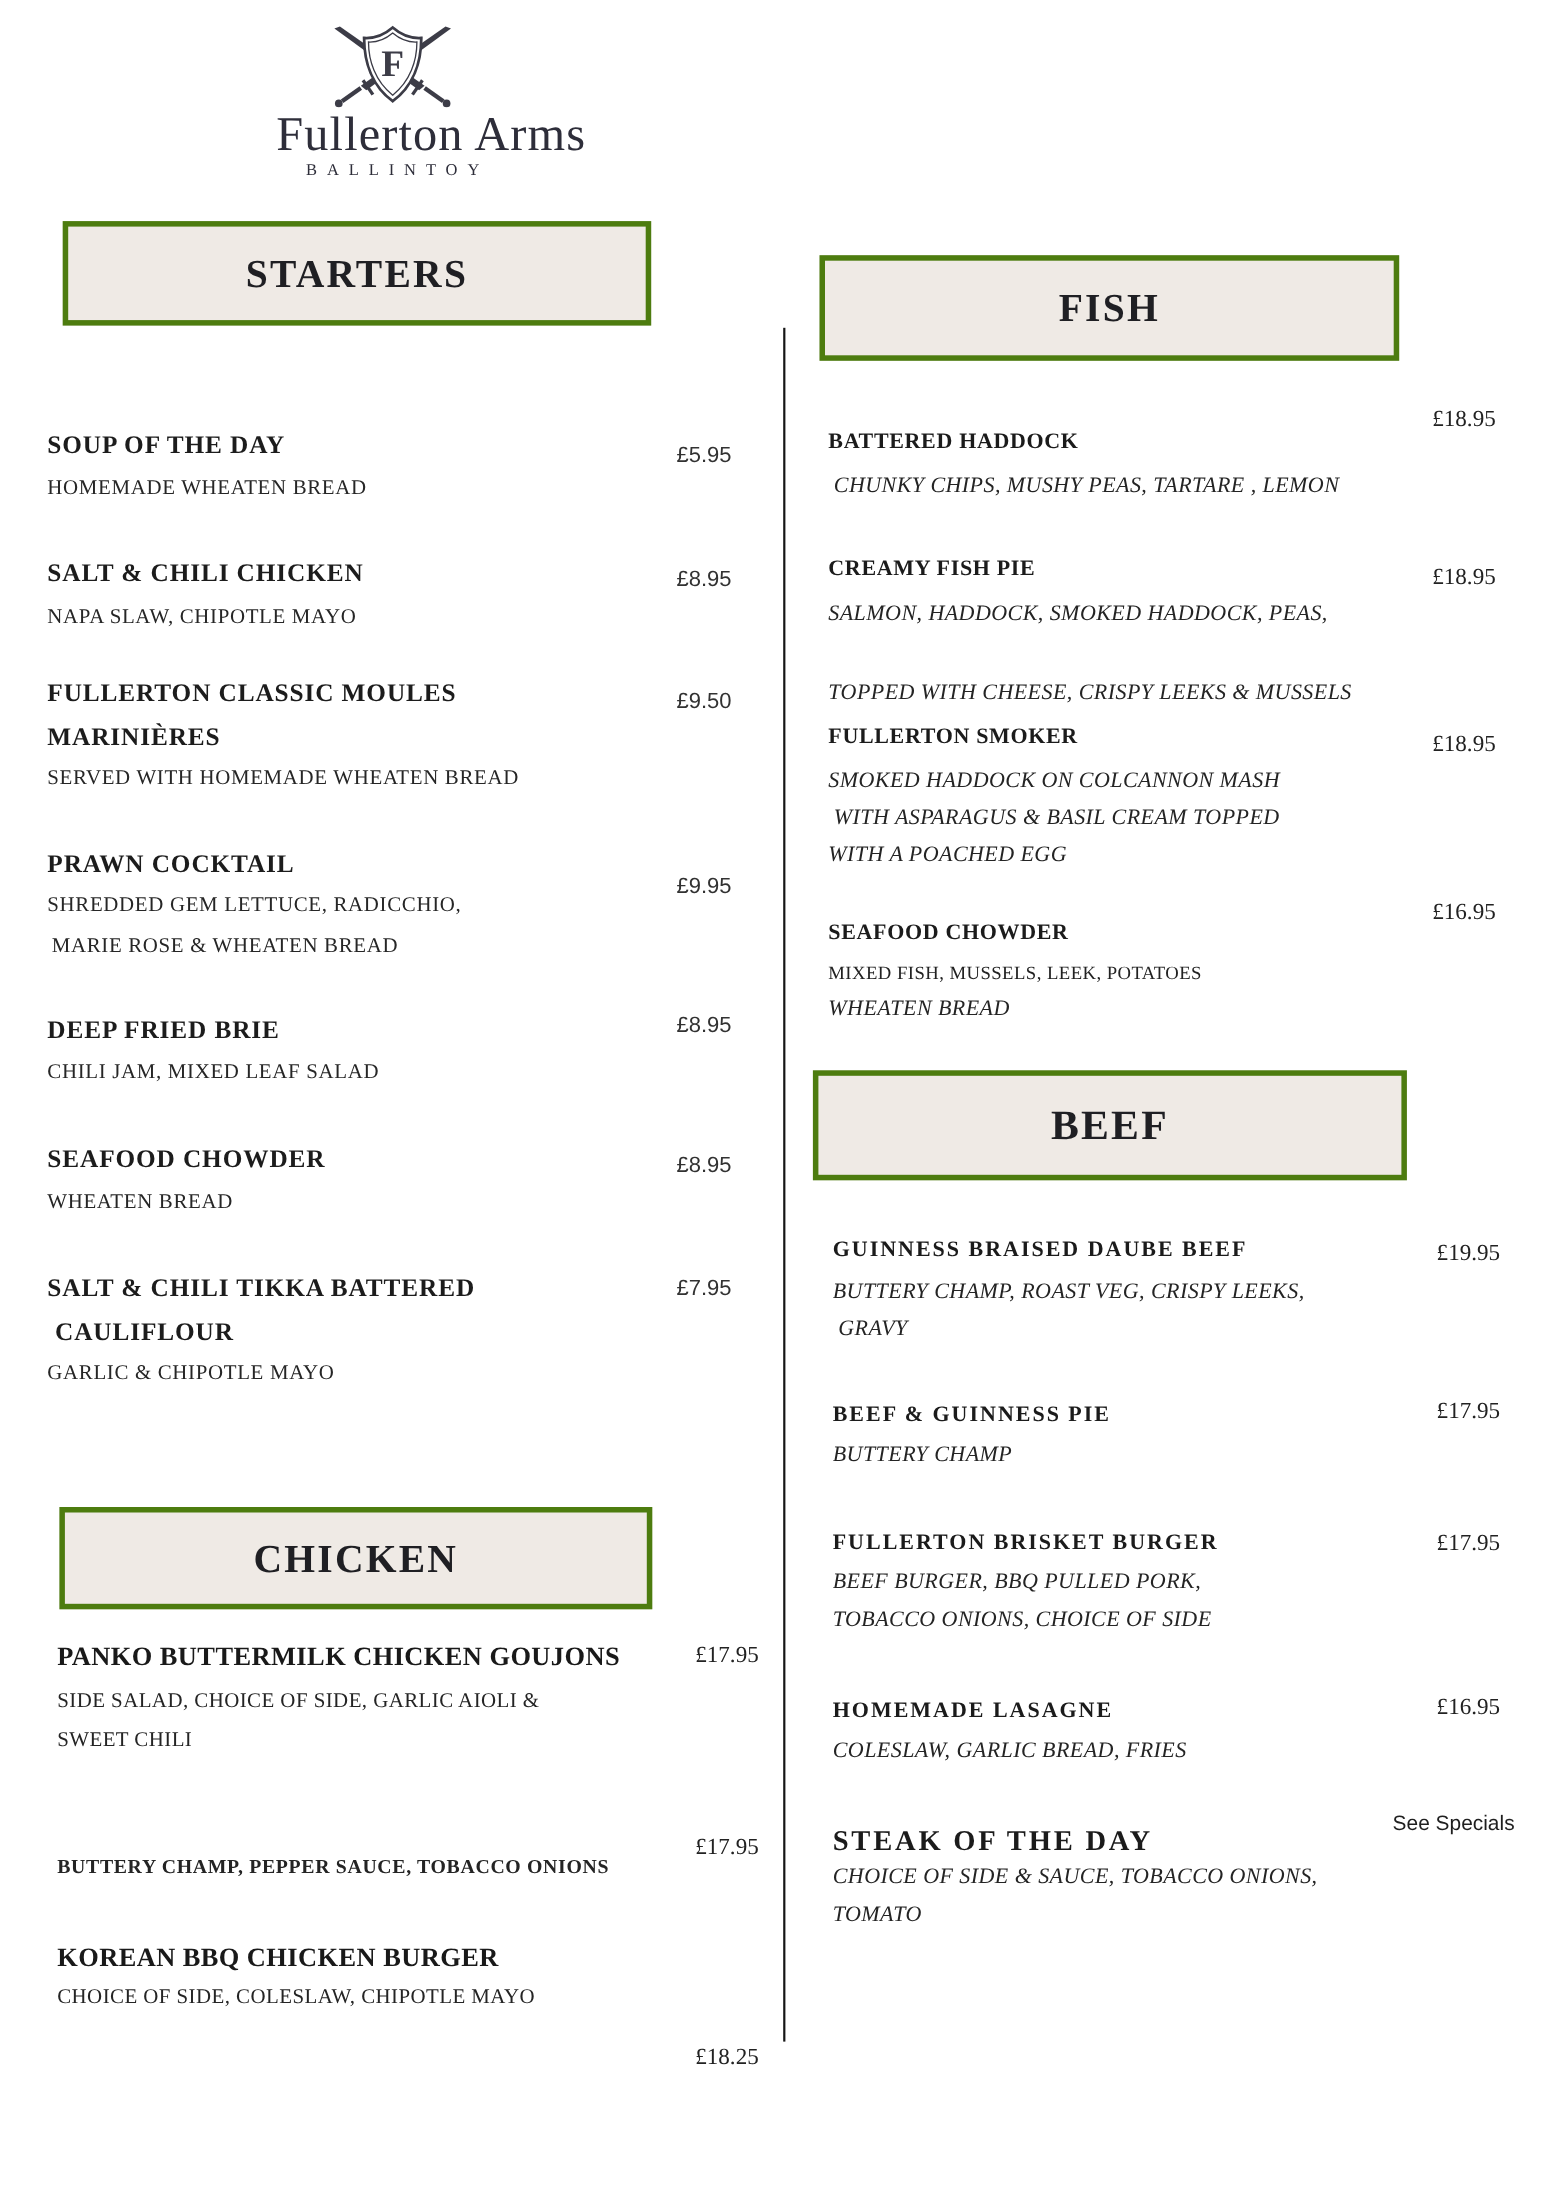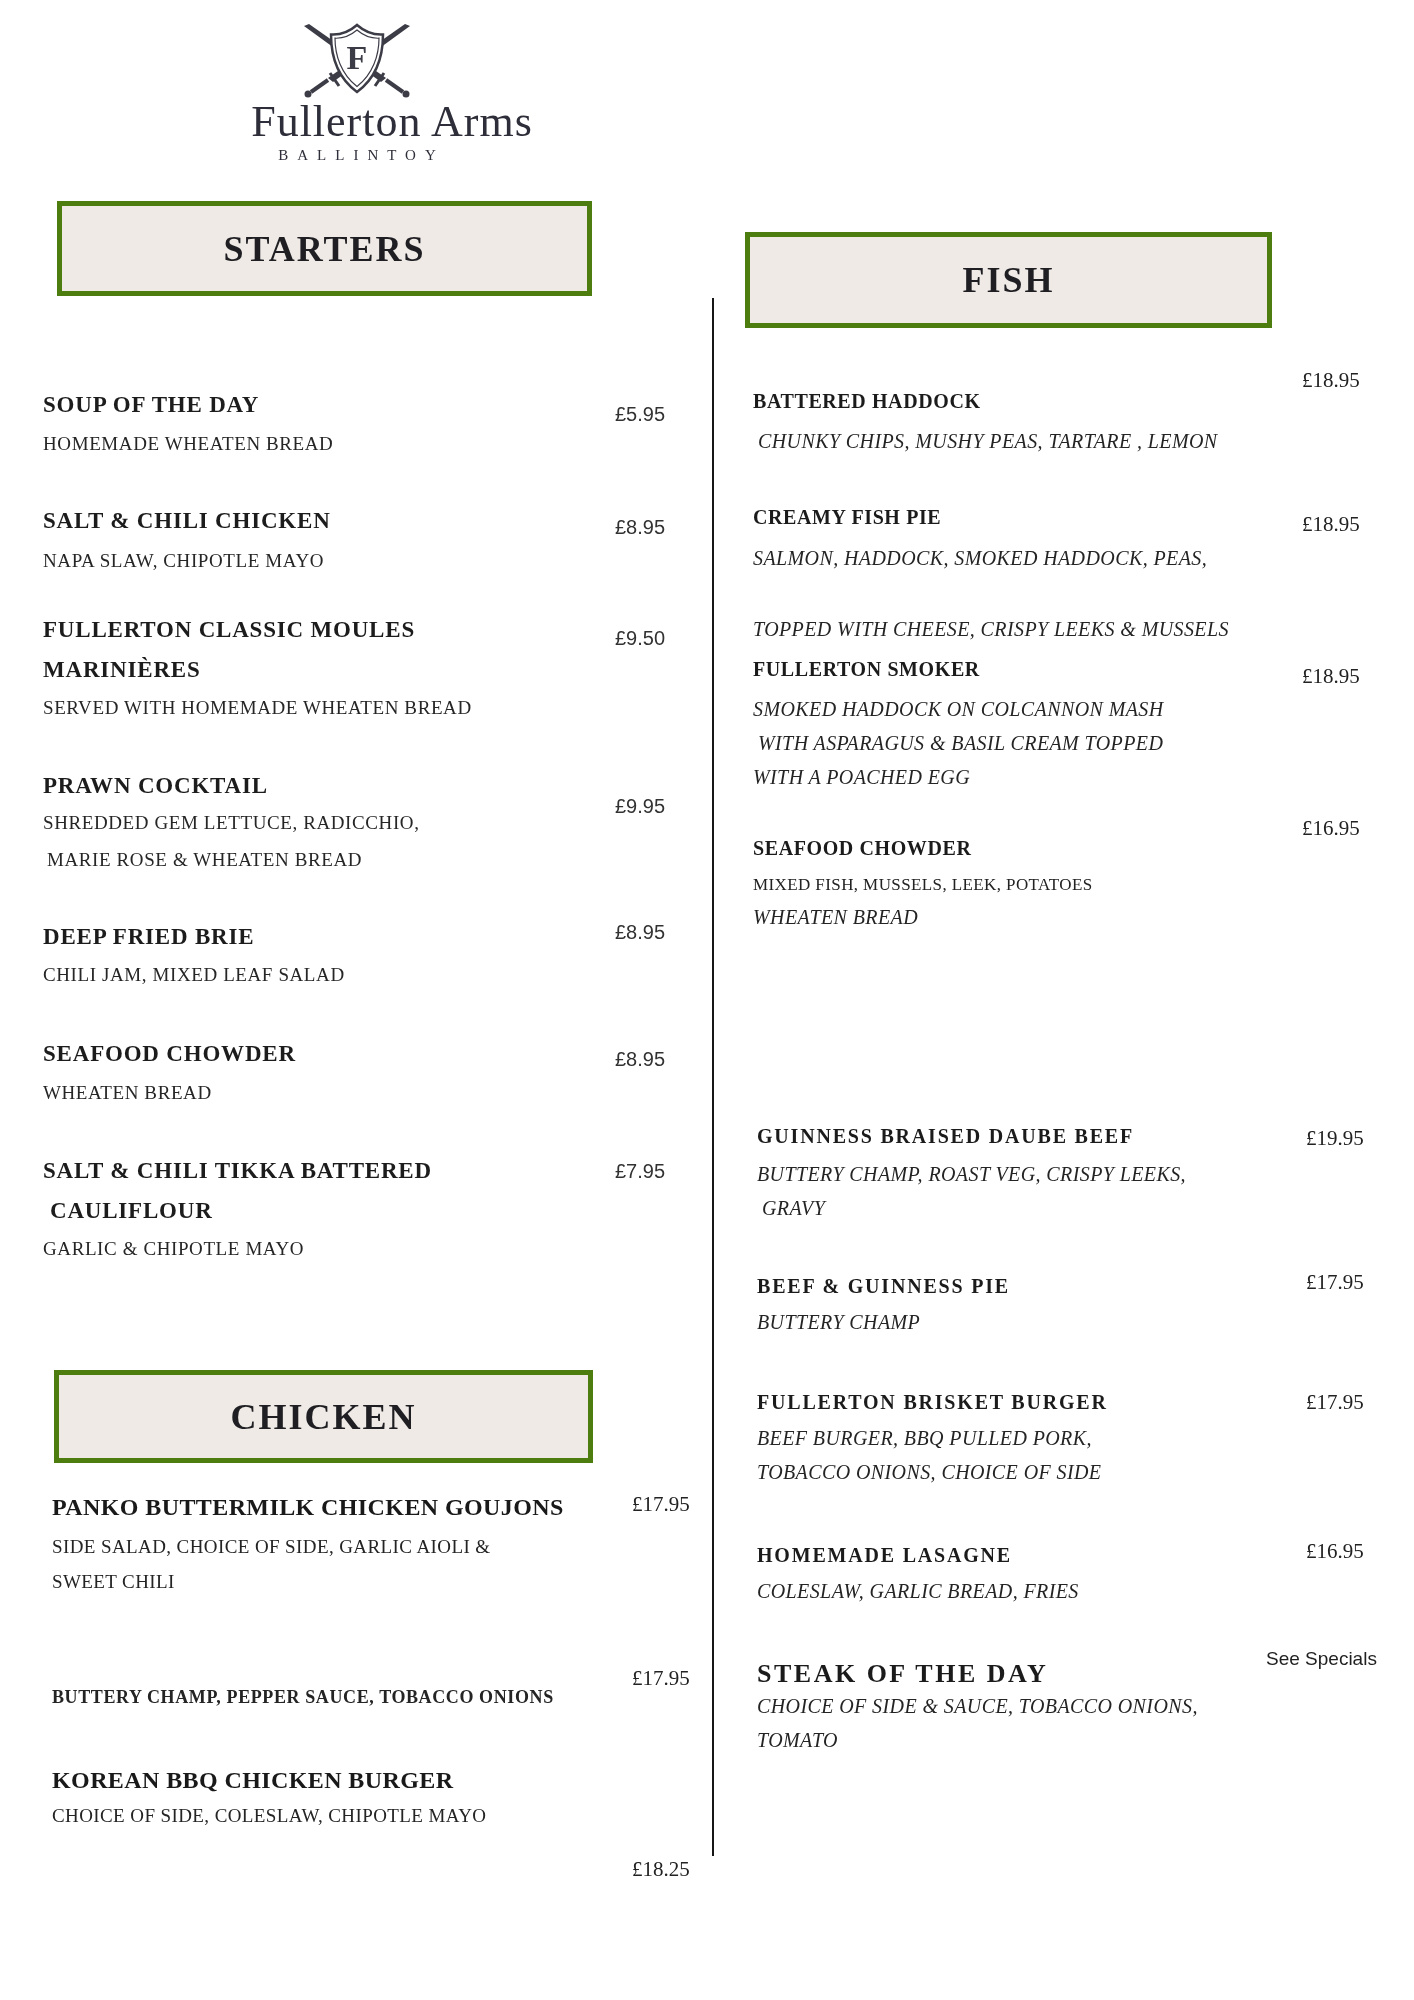--- a/index.html
+++ b/index.html
@@ -76,20 +76,23 @@
   <div class="brandloc">BALLINTOY</div>
 
   <div class="secbox" style="left:57px;top:201px;width:525px;height:85px;">
     <span>STARTERS</span>
   </div>
   <div class="secbox" style="left:745px;top:200px;width:517px;height:86px;margin-top:32px;">
     <span>FISH</span>
   </div>
   <div class="secbox" style="left:54px;top:1370px;width:529px;height:83px;">
     <span>CHICKEN</span>
+  </div>
+  <div class="secbox" style="left:739px;top:973px;width:530px;height:90px;font-size:38px;">
+    <span>BEEF</span>
   </div>
 
   <div class="divider"></div>
 
   <div class="line t1" style="left:43px;top:392px;">SOUP OF THE DAY</div>
   <div class="line d1" style="left:43px;top:433px;">HOMEMADE WHEATEN BREAD</div>
   <div class="line p1" style="left:615px;top:403px;">£5.95</div>
 
   <div class="line t1" style="left:43px;top:508px;">SALT &amp; CHILI CHICKEN</div>
   <div class="line d1" style="left:43px;top:550px;">NAPA SLAW, CHIPOTLE MAYO</div>

